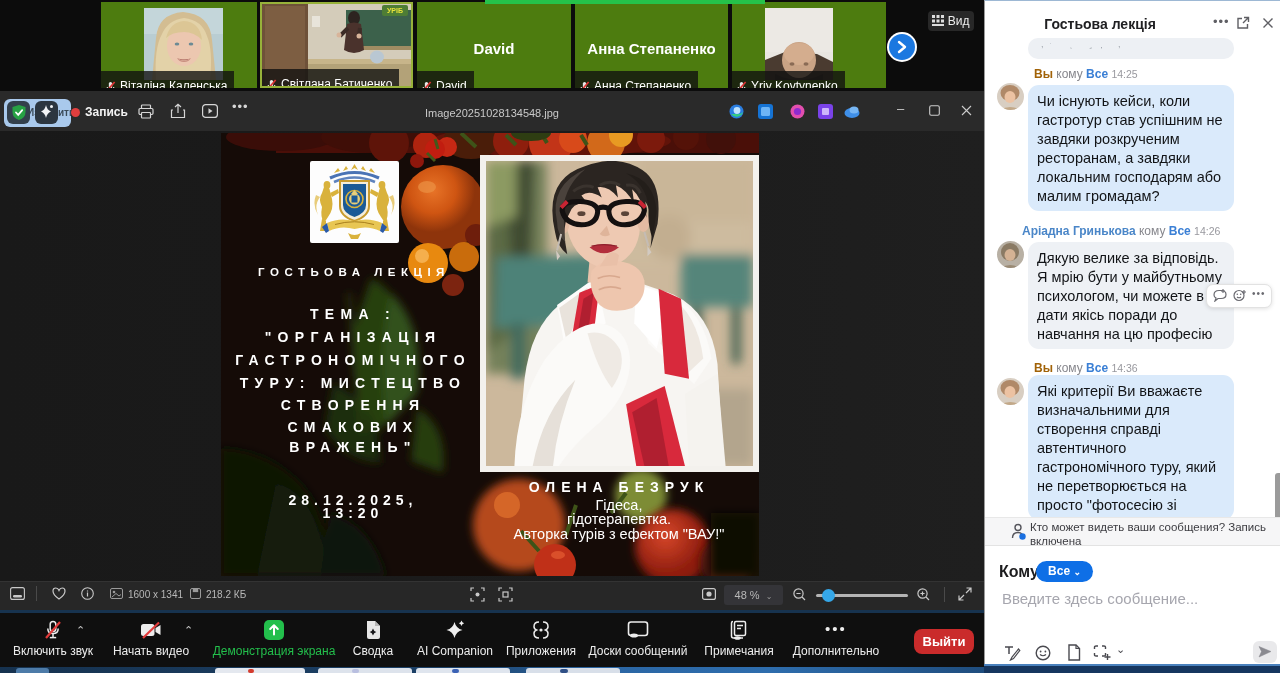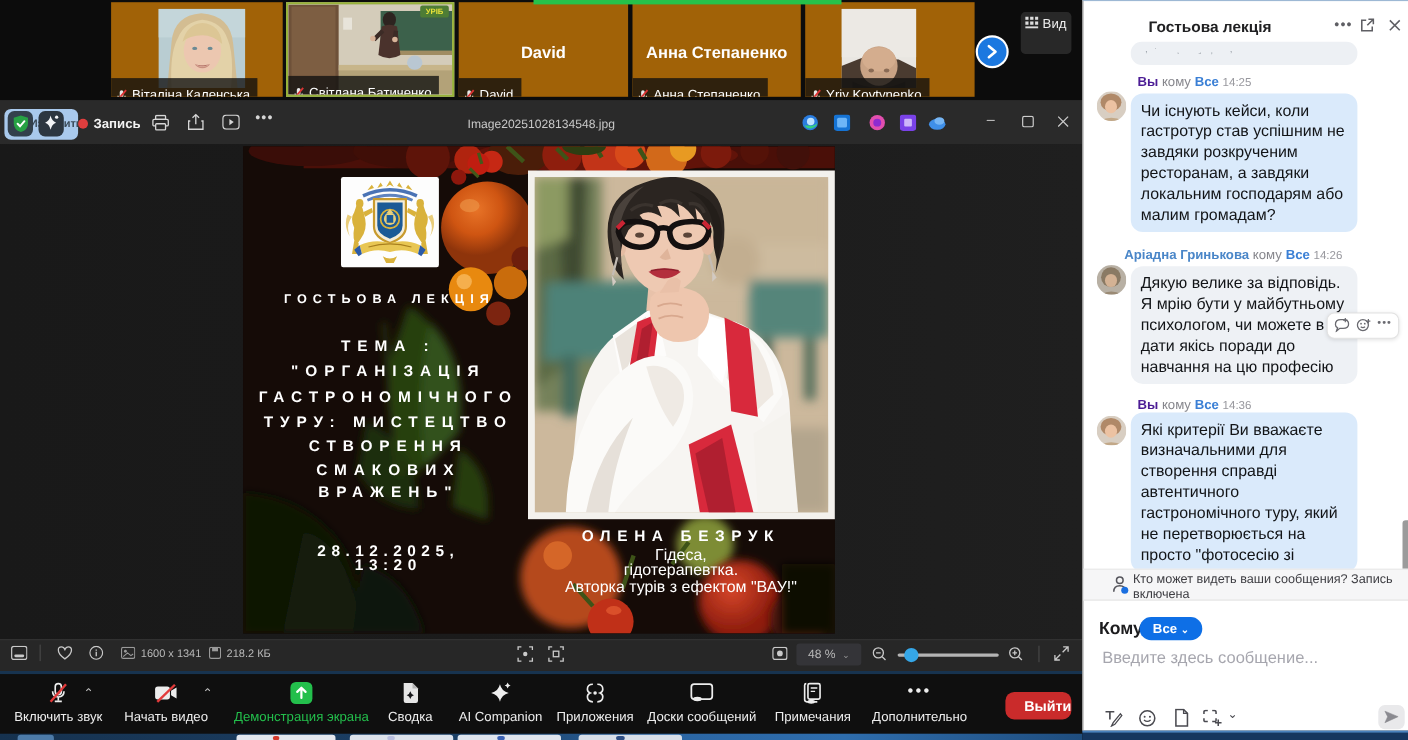--- a/index.html
+++ b/index.html
@@ -1,21 +1,21 @@
 <!DOCTYPE html>
 <html><head><meta charset="utf-8">
 <style>
 *{margin:0;padding:0;box-sizing:border-box}
 body{font-family:"Liberation Sans",sans-serif;background:#000}
 .stage{position:relative;width:1280px;height:673px;overflow:hidden;background:#0d0d0d;font-family:"Liberation Sans",sans-serif}
 .abs{position:absolute}
 
 .strip{position:absolute;left:0;top:0;width:984px;height:91px;background:#0c0c0c}
 .greenbar{position:absolute;left:485px;top:0;width:280px;height:4px;background:#25c24a;z-index:30}
-.tile{position:absolute;top:2px;height:86px;background:#a16207;overflow:hidden}
+.tile{position:absolute;top:2px;height:86px;background:#4d7c0f;overflow:hidden}
 .nlabel{position:absolute;left:0;bottom:0;background:rgba(16,16,16,.78);color:#fff;font-size:12px;line-height:17px;height:17px;padding:14px 7px 0 4px;white-space:nowrap;display:flex;align-items:center;gap:4px}
 .cname{position:absolute;width:100%;text-align:center;top:38px;color:#fff;font-weight:bold;font-size:15px}
 
 .app{position:absolute;left:0;top:91px;width:984px;height:520px;background:#1c1c1c}
 .titlebar{position:absolute;left:0;top:0;width:100%;height:40px;background:#2a2a2a}
 .tbico{position:absolute;top:12px;color:#d9d9d9}
 .fname{position:absolute;top:16px;left:0;width:984px;text-align:center;color:#c9c9c9;font-size:11px}
 .canvas{position:absolute;left:0;top:40px;width:984px;height:450px;background:linear-gradient(90deg,#191919 0%,#1a1a1a 25%,#1c1c1c 60%,#1f1f1f 100%)}
 .appfooter{position:absolute;left:0;top:490px;width:984px;height:30px;background:#272727;border-top:1px solid #333}
 
@@ -25,21 +25,21 @@
 .toolbar{position:absolute;left:0;top:613px;width:984px;height:54px;background:#0f0f0f}
 .tbtn{position:absolute;top:6px;text-align:center;color:#ededed;font-size:12px}
 .tbtn svg{display:block;margin:0 auto 3px}
 
 .ptask{position:absolute;left:0;top:610px;width:984px;height:3px;background:#17334f}
 .vtask{position:absolute;left:0;top:667px;width:984px;height:6px;background:linear-gradient(90deg,#16324f,#1c4168 45%,#2b66a4 62%,#2e6dad 78%,#1f4d7e)}
 .ctask{position:absolute;left:984px;top:664px;width:296px;height:9px;background:#16365f;border-top:2px solid #4a81bd}
 
 .chat{position:absolute;left:984px;top:0;width:296px;height:664px;background:#fff;border-left:1px solid #9a9a9a;border-top:1px solid #9db8d4}
 .meta{position:absolute;font-size:12px;color:#86868c}
-.meta b{color:#4c1d95;font-weight:bold}
+.meta b{color:#a16207;font-weight:bold}
 .meta .blue{color:#3a7fd5;font-weight:bold}
 .meta .tm{font-size:10.5px;color:#98989e}
 .bub{position:absolute;left:43px;width:206px;border-radius:11px;color:#121417;font-size:14.5px;line-height:19px;padding:7px 9px 5px 9px}
 .own{background:#daeafb}
 .oth{background:#eef1f5}
 .ava{position:absolute;left:12px;width:27px;height:27px;border-radius:50%;overflow:hidden}
 </style></head><body>
 <div class="stage">
 
 <div class="strip"></div>
@@ -132,21 +132,21 @@
           <line x1="1.5" y1="11.5" x2="10.5" y2="1" stroke="#d33" stroke-width="1.8"></line>
         </svg>Yriy Kovtynenko</div>
 </div>
 
 <div class="abs" style="left:887px;top:32px;width:30px;height:30px;border-radius:50%;background:#fff"></div>
 <div class="abs" style="left:889px;top:34px;width:26px;height:26px;border-radius:50%;background:#1b78e0"></div>
 <svg class="abs" style="left:896px;top:40px" width="12" height="14" viewBox="0 0 12 14">
       <path d="M3 2 L9 7 L3 12" stroke="#fff" stroke-width="2.4" fill="none" stroke-linecap="round" stroke-linejoin="round"></path>
     </svg>
 
-<div class="abs" style="left:928px;top:11px;width:46px;height:38px;background:#282828;border-radius:4px;color:#eee;font-size:12px;line-height:20px;text-align:center">
+<div class="abs" style="left:928px;top:11px;width:46px;height:20px;background:#282828;border-radius:4px;color:#eee;font-size:12px;line-height:20px;text-align:center">
 <svg style="vertical-align:-1px" width="12" height="11" viewBox="0 0 12 11">
         <g fill="#ddd">
           <rect x="0" y="0" width="3" height="3"></rect>
           <rect x="4.5" y="0" width="3" height="3"></rect>
           <rect x="9" y="0" width="3" height="3"></rect>
           <rect x="0" y="4.5" width="3" height="3"></rect>
           <rect x="4.5" y="4.5" width="3" height="3"></rect>
           <rect x="9" y="4.5" width="3" height="3"></rect>
           <rect x="0" y="9" width="12" height="2"></rect>
         </g>
@@ -553,21 +553,21 @@
       </svg>Доски сообщений</div>
 <div class="tbtn" style="left:697px;top:619px;width:84px">
 <svg width="20" height="22" viewBox="0 0 20 22">
         <path d="M4 2.5 Q2.5 2.5 2.5 4 L2.5 17 Q2.5 19 4.5 19 L14 19" fill="none" stroke="#ededed" stroke-width="1.5"></path>
         <rect x="5.5" y="2.5" width="11" height="14" rx="1.5" fill="none" stroke="#ededed" stroke-width="1.5"></rect>
         <path d="M8 6.5 L14 6.5 M8 9.5 L12 9.5" stroke="#ededed" stroke-width="1.3"></path>
         <ellipse cx="8.5" cy="19" rx="3.4" ry="1.8" fill="#ededed"></ellipse>
       </svg>Примечания</div>
 <div class="tbtn" style="left:786px;top:619px;width:100px">
 <div style="height:22px;margin-bottom:3px;font-size:15px;letter-spacing:2px;line-height:20px">•••</div>Дополнительно</div>
-<div class="abs" style="left:914px;top:629px;width:60px;height:25px;background:#ca2b2b;border-radius:8px;color:#fff;font-size:13px;font-weight:bold;text-align:right;line-height:25px">Выйти</div>
+<div class="abs" style="left:914px;top:629px;width:60px;height:25px;background:#ca2b2b;border-radius:8px;color:#fff;font-size:13px;font-weight:bold;text-align:center;line-height:25px">Выйти</div>
 
 <div class="vtask"></div>
 <div class="abs" style="left:16px;top:668px;width:33px;height:5px;background:#4d7ba8;border-radius:3px 3px 0 0"></div>
 <div class="abs" style="left:215px;top:668px;width:90px;height:5px;background:#e4e8ef;border-radius:3px 3px 0 0"></div>
 <div class="abs" style="left:248px;top:669px;width:6px;height:4px;background:#d43b2e;border-radius:2px"></div>
 <div class="abs" style="left:318px;top:668px;width:94px;height:5px;background:#dde3ec;border-radius:3px 3px 0 0"></div>
 <div class="abs" style="left:352px;top:669px;width:7px;height:4px;background:#b9bfe0;border-radius:2px"></div>
 <div class="abs" style="left:416px;top:668px;width:94px;height:5px;background:#dfe5ee;border-radius:3px 3px 0 0"></div>
 <div class="abs" style="left:452px;top:669px;width:7px;height:4px;background:#3b62b5;border-radius:2px"></div>
 <div class="abs" style="left:526px;top:668px;width:94px;height:5px;background:#d8dfe9;border-radius:3px 3px 0 0"></div>

